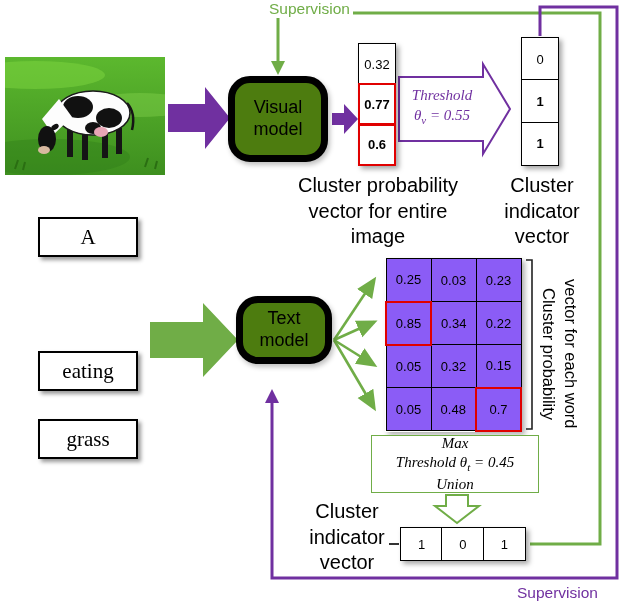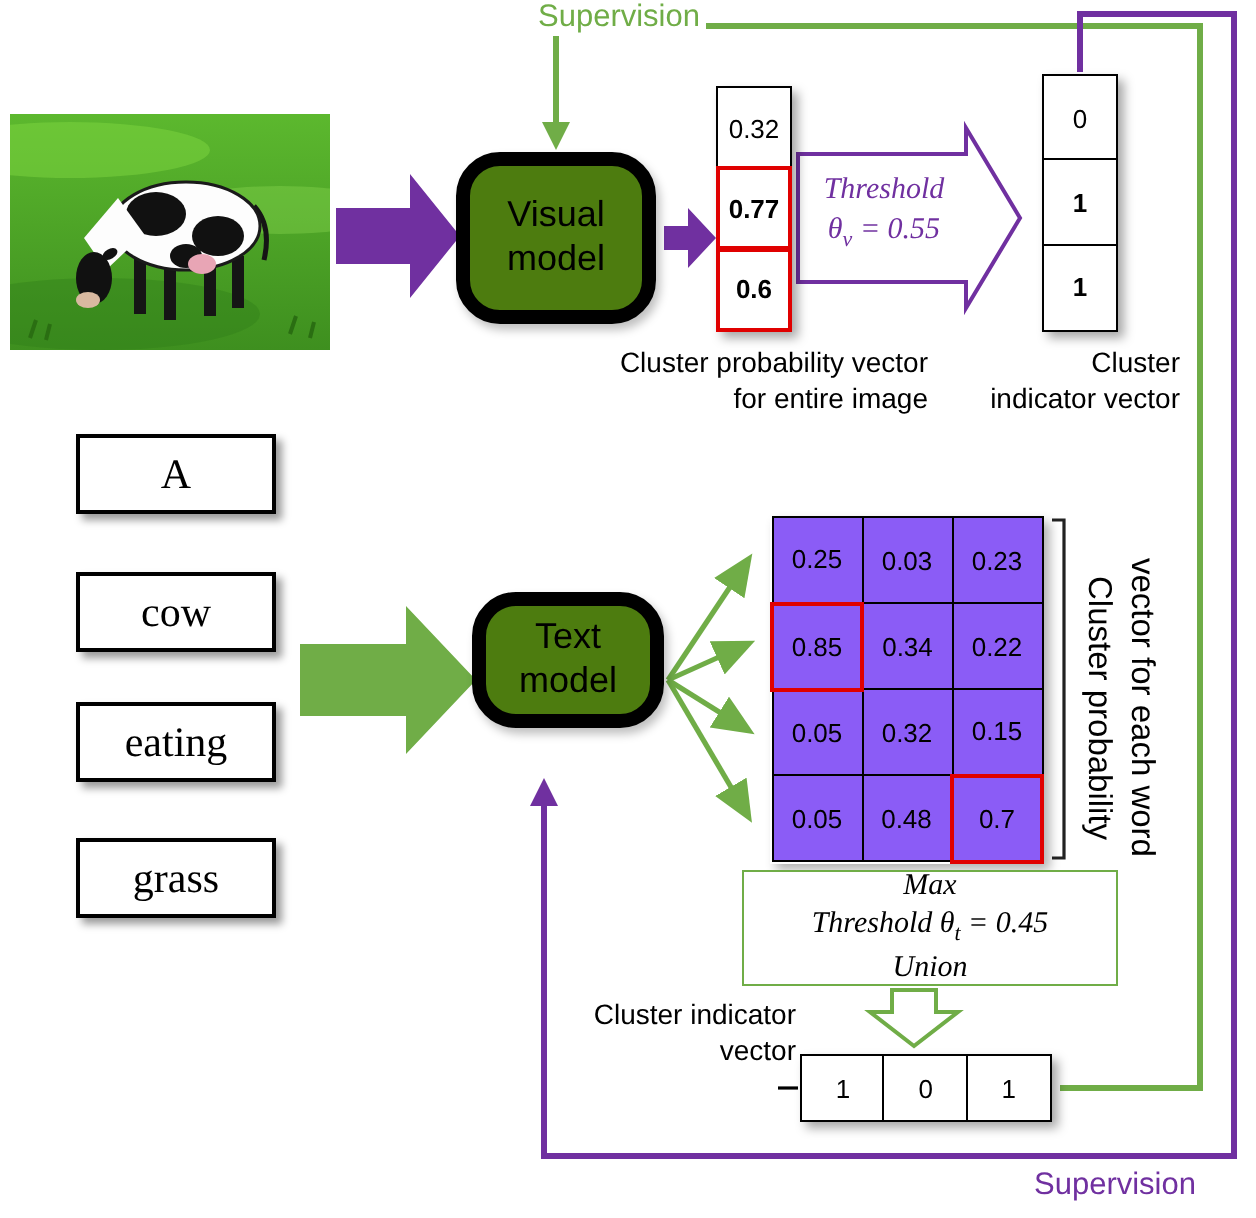--- a/index.html
+++ b/index.html
@@ -41,21 +41,21 @@
     box-sizing:border-box;width:43px;height:34px;background:#fff;border:1.6px solid #000;
     display:flex;align-items:center;justify-content:center;font-size:13px;
   }
   .hvec .cell + .cell{margin-left:-1.6px;}
   .matrix{position:absolute;left:385px;top:258px;z-index:2;border-collapse:collapse;box-shadow:3px 3px 5px rgba(0,0,0,.3);}
   .matrix td{
     box-sizing:border-box;width:45px;height:43px;background:#8b5cf6;border:1.6px solid #000;
     text-align:center;font-size:13px;padding:0;
   }
   .matrix td.red{border:2.6px solid var(--red);}
-  .caption{position:absolute;z-index:2;text-align:right;font-size:14px;line-height:1.28;}
+  .caption{position:absolute;z-index:2;text-align:center;font-size:20px;line-height:1.28;}
   .cap-prob{left:292px;top:173px;width:172px;}
   .cap-ind-top{left:494px;top:173px;width:96px;}
   .cap-ind-bottom{left:296px;top:499px;width:102px;}
   .vcaption{
     position:absolute;left:538px;top:268px;height:172px;z-index:2;
     writing-mode:vertical-lr;text-orientation:mixed;
     font-size:16.5px;line-height:1.3;text-align:center;
   }
   .word{
     position:absolute;left:38px;width:100px;height:40px;z-index:2;box-sizing:border-box;
@@ -63,21 +63,21 @@
     display:flex;align-items:center;justify-content:center;
     font-family:"Liberation Serif",serif;font-size:21px;
   }
   .thtext{
     position:absolute;left:399px;top:85px;width:86px;z-index:2;text-align:center;
     color:var(--purple);font-family:"Liberation Serif",serif;font-style:italic;
     font-size:15px;line-height:1.35;
   }
   .thtext sub, .reduce sub{font-size:11px;}
   .reduce{
-    position:absolute;left:371px;top:435px;width:188px;height:58px;z-index:2;box-sizing:border-box;
+    position:absolute;left:371px;top:435px;width:168px;height:58px;z-index:2;box-sizing:border-box;
     background:#fff;border:1.8px solid var(--green);
     display:flex;flex-direction:column;align-items:center;justify-content:center;
     font-family:"Liberation Serif",serif;font-style:italic;font-size:15px;line-height:1.25;
   }
 </style>
 </head>
 <body>
 
 <div class="canvas">
 
@@ -167,23 +167,20 @@
     <div class="cell">1</div>
     <div class="cell">1</div>
   </div>
 
   <div class="caption cap-prob">Cluster probability vector for entire image</div>
   <div class="caption cap-ind-top">Cluster indicator vector</div>
 
   <div class="word" style="top:217px">
       <span>A</span>
     </div>
-  <div class="word" style="top:286px">
-      <span>cow</span>
-    </div>
   <div class="word" style="top:351px">
       <span>eating</span>
     </div>
   <div class="word" style="top:419px">
       <span>grass</span>
     </div>
 
   <div class="model model-text">
     <span>Text model</span>
   </div>

